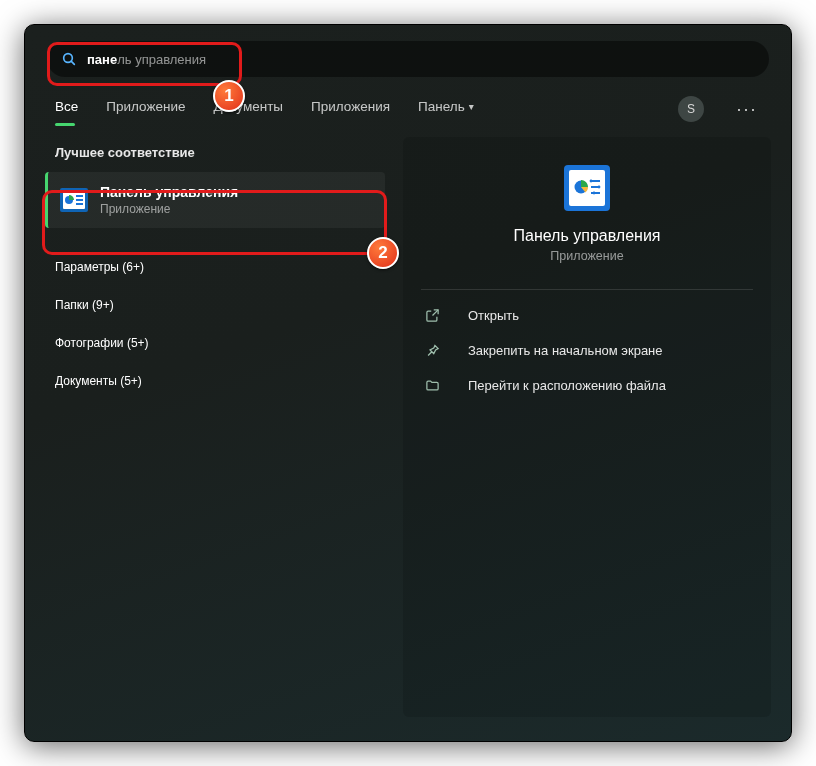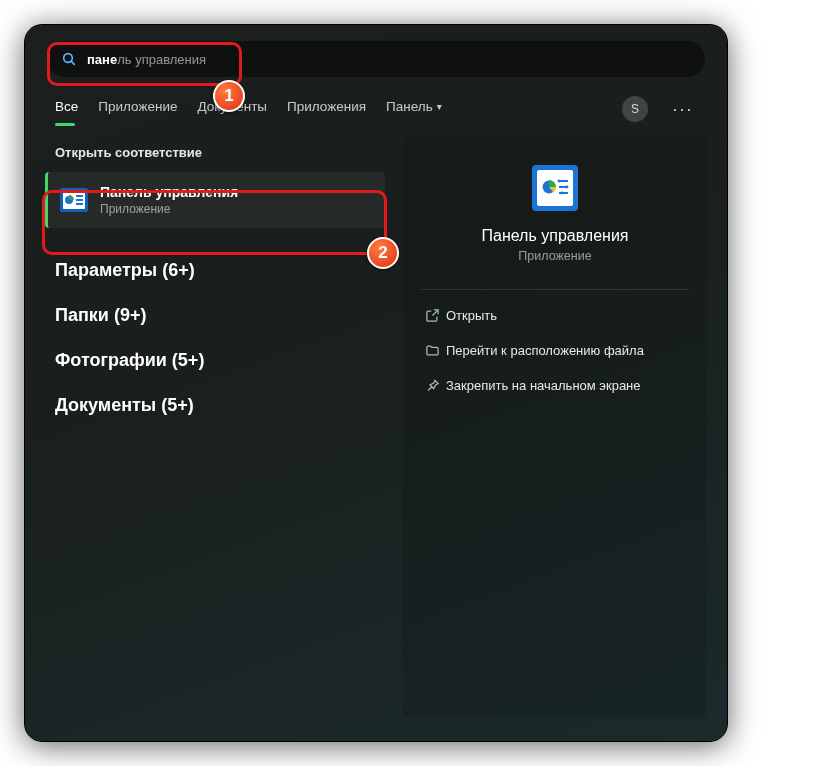--- a/index.html
+++ b/index.html
@@ -5,23 +5,23 @@
   * { box-sizing: border-box; margin: 0; padding: 0; }
   html, body { width: 816px; height: 766px; }
   body {
     font-family: "Segoe UI", Tahoma, sans-serif;
     background: #fff;
     position: relative;
   }
   .window {
     position: absolute;
     left: 24px; top: 24px;
-    width: 704px; height: 718px;
+    width: 768px; height: 718px;
     background: linear-gradient(160deg,#1b201e 0%, #1a1f1d 40%, #1b2a2b 100%);
-    border-radius: 18px;
+    border-radius: 10px;
     border: 1px solid #000;
     box-shadow: 0 4px 30px rgba(0,0,0,0.6);
     color: #e8e8e8;
     overflow: hidden;
   }
 
   
   .search-row {
     padding: 16px 22px 8px 22px;
     display: flex;
@@ -42,21 +42,21 @@
   .search-box svg { flex-shrink: 0; margin-right: 10px; }
   .search-text { white-space: nowrap; }
   .search-text .bold { color: #fff; font-weight: 600; }
   .search-text .light { color: rgba(255,255,255,0.55); }
 
   
   .tabs-row {
     display: flex;
     align-items: center;
     padding: 8px 30px 0 30px;
-    gap: 20px;
+    gap: 28px;
     font-size: 13.5px;
     color: rgba(255,255,255,0.75);
     position: relative;
     height: 40px;
   }
   .tab { padding: 6px 0 12px 0; position: relative; cursor: pointer; }
   .tab.active { color: #fff; }
   .tab.active::after {
     content: "";
     position: absolute;
@@ -116,22 +116,22 @@
     display:flex; align-items:center; justify-content:center;
   }
   .best-match-icon svg { display:block; }
   .best-match-text { display:flex; flex-direction:column; gap:2px;}
   .bm-title { font-size: 14px; color:#fff; font-weight:600; }
   .bm-sub { font-size: 12px; color: rgba(255,255,255,0.55); }
 
   .cat-list { margin-top: 20px; display:flex; flex-direction:column; }
   .cat-item {
     padding: 12px 10px;
-    font-size: 18px;
-    font-weight: 700;
+    font-size: 12px;
+    font-weight: 400;
     color:#fff;
     cursor: pointer;
   }
 
   
   .preview-head {
     display:flex; flex-direction:column; align-items:center;
     padding: 10px 0 22px 0;
   }
   .big-icon {
@@ -145,21 +145,21 @@
     width: 36px; height: 36px;
     background: #fff;
     border-radius: 2px;
     display:flex; align-items:center; justify-content:center;
   }
   .preview-title { font-size: 16px; color:#fff; font-weight:400; margin-bottom:4px;}
   .preview-sub { font-size: 12.5px; color: rgba(255,255,255,0.55); }
   .divider { height:1px; background: rgba(255,255,255,0.12); margin: 4px 0 8px 0;}
   .action-list { display:flex; flex-direction:column; }
   .action-item {
-    display:flex; align-items:center; gap: 6px;
+    display:flex; align-items:center; gap: 28px;
     padding: 10px 4px;
     font-size: 13px;
     color: #e8e8e8;
     cursor:pointer;
   }
   .action-item svg { flex-shrink:0; }
 
   
   .anno-box {
     position:absolute;
@@ -206,21 +206,21 @@
     <div class="tab">Документы</div>
     <div class="tab">Приложения</div>
     <div class="tab tab-more"><span>Панель</span><span class="caret">▾</span></div>
     <div class="tabs-spacer"></div>
     <div class="avatar">S</div>
     <div class="dots">···</div>
   </div>
 
   <div class="body">
     <div class="left">
-      <div class="section-title">Открыть соответствие</div>
+      <div class="section-title">Лучшее соответствие</div>
 
       <div class="best-match">
         <div class="best-match-icon">
           <svg width="22" height="18" viewBox="0 0 22 18">
             <rect x="0" y="0" width="22" height="18" fill="#fff" rx="1"></rect>
             <circle cx="6" cy="9" r="4" fill="#1b74d8"></circle>
             <path d="M6 9 L6 4 A5 5 0 0 1 11 9 Z" fill="#2aa84a"></path>
             <rect x="13" y="4" width="7" height="2" fill="#1b74d8"></rect>
             <rect x="13" y="8" width="7" height="2" fill="#1b74d8"></rect>
             <rect x="13" y="12" width="7" height="2" fill="#1b74d8"></rect>
@@ -265,29 +265,29 @@
         <div class="action-item">
           <svg width="15" height="15" viewBox="0 0 24 24" fill="none" stroke="#9fbfad" stroke-width="2">
               <path d="M14 3h7v7"></path>
               <path d="M21 3l-9 9"></path>
               <path d="M10 5H5a2 2 0 0 0-2 2v12a2 2 0 0 0 2 2h12a2 2 0 0 0 2-2v-5"></path>
             </svg>
           <span>Открыть</span>
         </div>
         <div class="action-item">
           <svg width="15" height="15" viewBox="0 0 24 24" fill="none" stroke="#9fbfad" stroke-width="2">
-              <path d="M3 7a2 2 0 0 1 2-2h4l2 2h8a2 2 0 0 1 2 2v8a2 2 0 0 1-2 2H5a2 2 0 0 1-2-2z"></path>
-            </svg>
-          <span>Перейти к расположению файла</span>
+              <path d="M15 3l6 6-4 2-3 6-3-3-6 6 6-6-3-3 6-3 2-4z"></path>
+            </svg>
+          <span>Закрепить на начальном экране</span>
         </div>
         <div class="action-item">
           <svg width="15" height="15" viewBox="0 0 24 24" fill="none" stroke="#9fbfad" stroke-width="2">
-              <path d="M15 3l6 6-4 2-3 6-3-3-6 6 6-6-3-3 6-3 2-4z"></path>
-            </svg>
-          <span>Закрепить на начальном экране</span>
+              <path d="M3 7a2 2 0 0 1 2-2h4l2 2h8a2 2 0 0 1 2 2v8a2 2 0 0 1-2 2H5a2 2 0 0 1-2-2z"></path>
+            </svg>
+          <span>Перейти к расположению файла</span>
         </div>
       </div>
     </div>
   </div>
 </div>
 
 <div class="anno-box" style="left:47px; top:42px; width:195px; height:44px;"></div>
 <div class="anno-badge" style="left:213px; top:80px;">1</div>
 
 <div class="anno-box" style="left:42px; top:190px; width:345px; height:65px;"></div>

